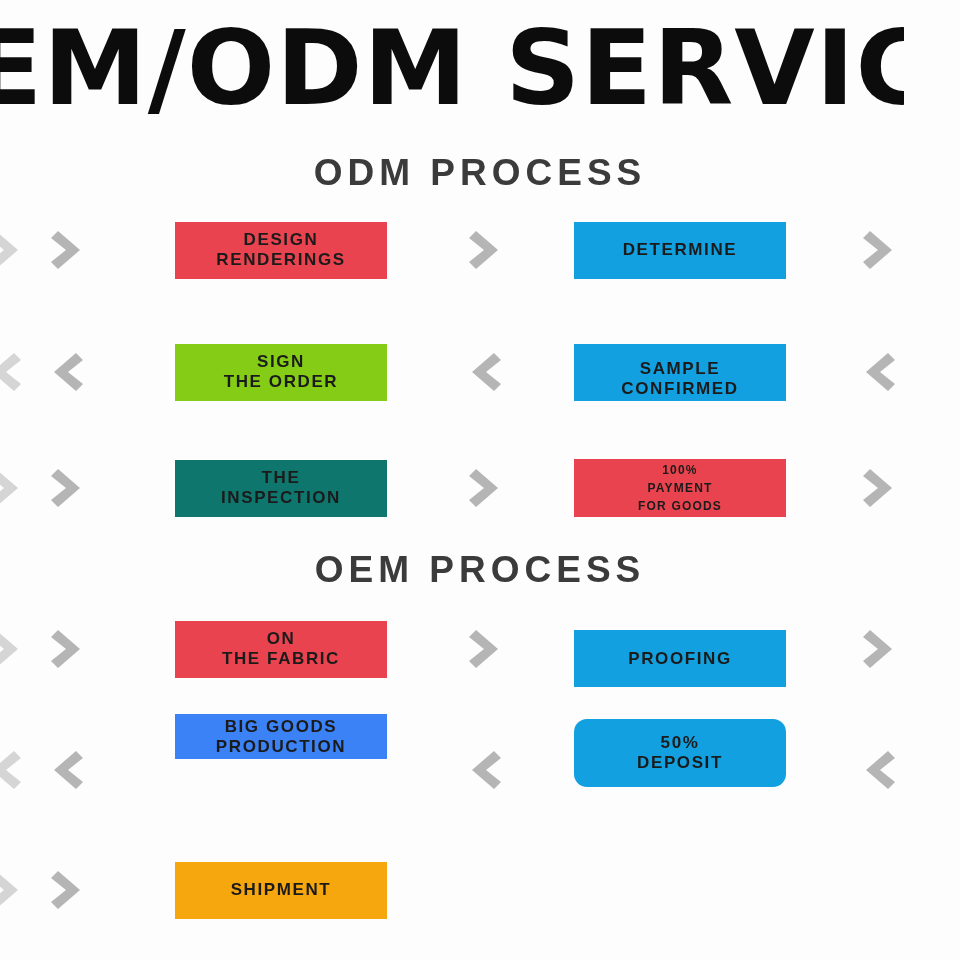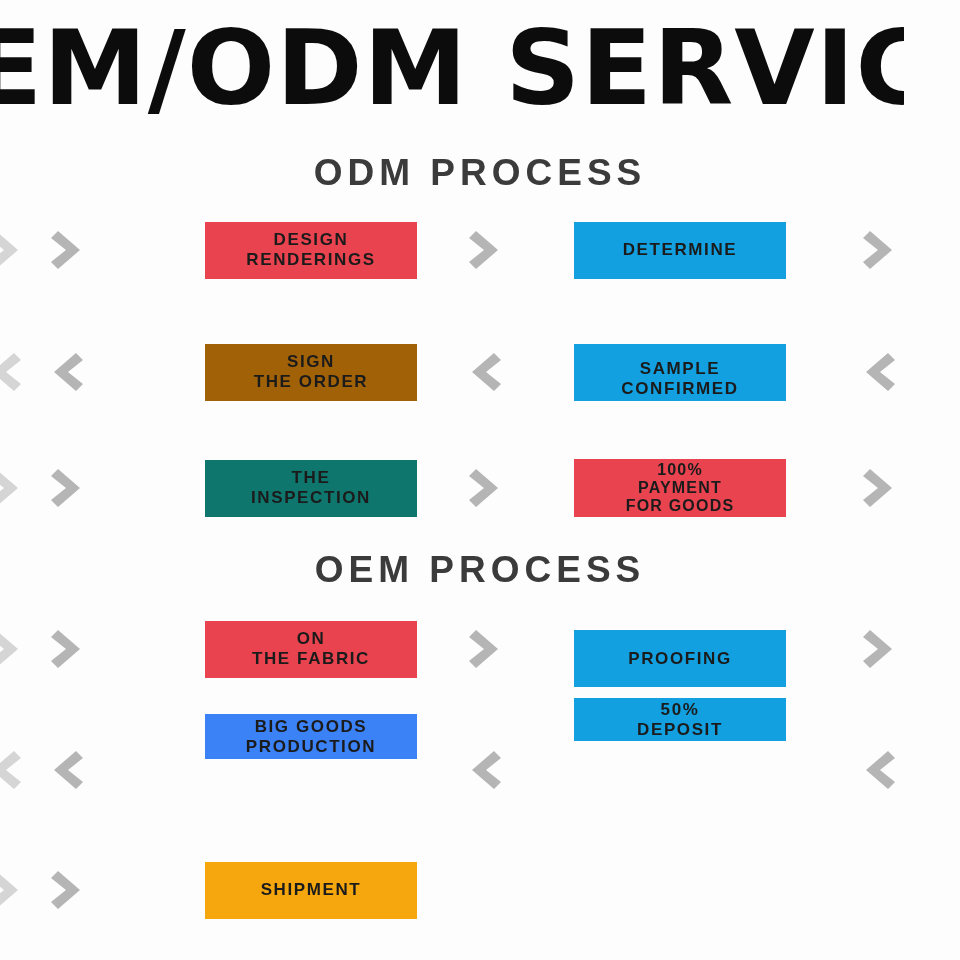--- a/index.html
+++ b/index.html
@@ -84,23 +84,23 @@
     font-family: "Liberation Sans", sans-serif;
     font-weight: 700;
     font-size: 17px;
     letter-spacing: 1.6px;
     line-height: 20px;
     box-sizing: border-box;
     padding: 2px 6px;
   }
   .pbox .lbl { display: block; }
   .pbox .lbl span { display: block; white-space: nowrap; }
-  .pbox.small { font-size: 16px; line-height: 18px; letter-spacing: 1.2px; }
-
-  .col-a { left: 175px; width: 212px; margin-left: 30px; }
+  .pbox.small { font-size: 12px; line-height: 18px; letter-spacing: 1.2px; }
+
+  .col-a { left: 175px; width: 212px; }
   .col-b { left: 574px; width: 212px; }
 </style>
 </head>
 <body>
 
 <div id="page">
 
   <div class="banner">
     <div class="banner-text">EM/ODM SERVIC</div>
   </div>
@@ -144,21 +144,21 @@
       <div class="chev faint" style="left: -12px; top: 349px;">
         <svg viewBox="0 0 34 46" xmlns="http://www.w3.org/2000/svg">
           <polygon points="26,4 4,23 26,42 33,35 18,23 33,11" fill="#b5b5b5"></polygon>
         </svg>
       </div>
       <div class="chev" style="left: 50px; top: 349px;">
         <svg viewBox="0 0 34 46" xmlns="http://www.w3.org/2000/svg">
           <polygon points="26,4 4,23 26,42 33,35 18,23 33,11" fill="#b5b5b5"></polygon>
         </svg>
       </div>
-      <div class="pbox col-a" style="top: 343.5px; height: 57px; background: #a16207;">
+      <div class="pbox col-a" style="top: 343.5px; height: 57px; background: #84cc16;">
         <div class="lbl">
           <span>SIGN</span>
           <span>THE ORDER</span>
         </div>
       </div>
       <div class="chev" style="left: 468px; top: 349px;">
         <svg viewBox="0 0 34 46" xmlns="http://www.w3.org/2000/svg">
           <polygon points="26,4 4,23 26,42 33,35 18,23 33,11" fill="#b5b5b5"></polygon>
         </svg>
       </div>
@@ -251,21 +251,21 @@
         <div class="lbl">
           <span>BIG GOODS</span>
           <span>PRODUCTION</span>
         </div>
       </div>
       <div class="chev" style="left: 468px; top: 747px;">
         <svg viewBox="0 0 34 46" xmlns="http://www.w3.org/2000/svg">
           <polygon points="26,4 4,23 26,42 33,35 18,23 33,11" fill="#b5b5b5"></polygon>
         </svg>
       </div>
-      <div class="pbox col-b" style="top: 698px; height: 43px; background: rgb(18, 160, 224);">
+      <div class="pbox col-b" style="top: 719px; height: 68px; background: rgb(18, 160, 224); border-radius: 13px;">
         <div class="lbl">
           <span>50%</span>
           <span>DEPOSIT</span>
         </div>
       </div>
       <div class="chev" style="left: 862px; top: 747px;">
         <svg viewBox="0 0 34 46" xmlns="http://www.w3.org/2000/svg">
           <polygon points="26,4 4,23 26,42 33,35 18,23 33,11" fill="#b5b5b5"></polygon>
         </svg>
       </div>

